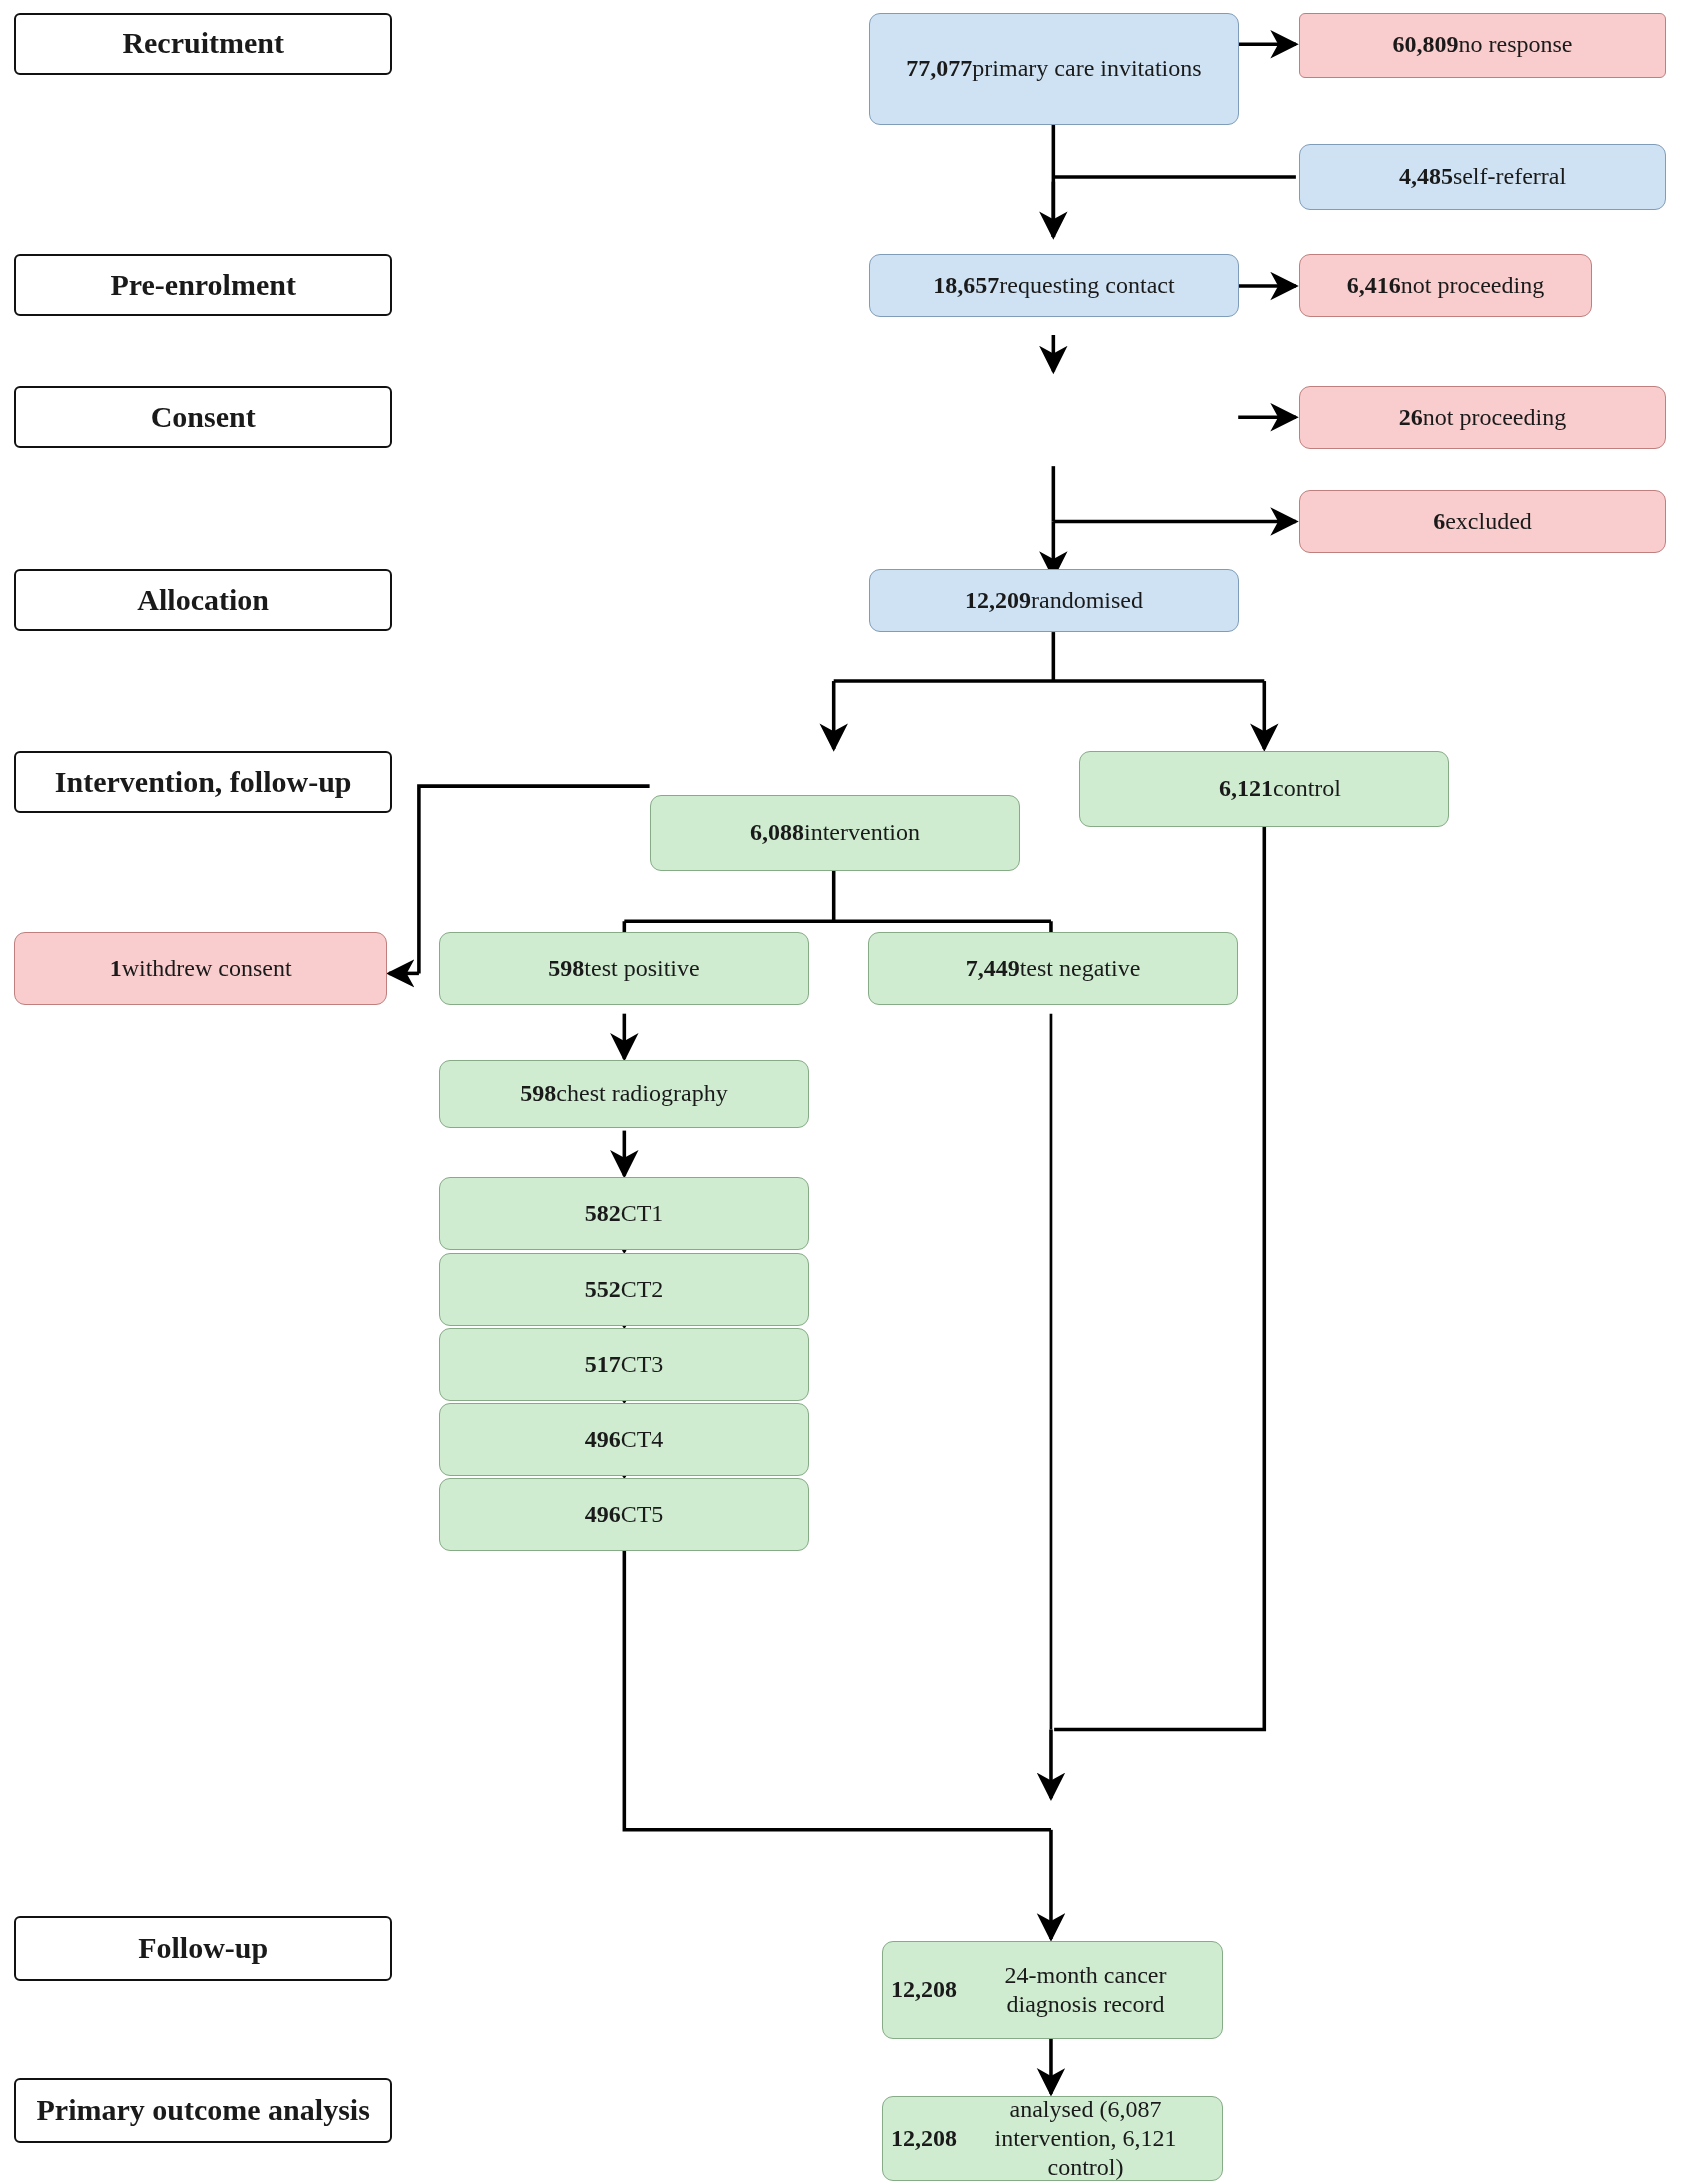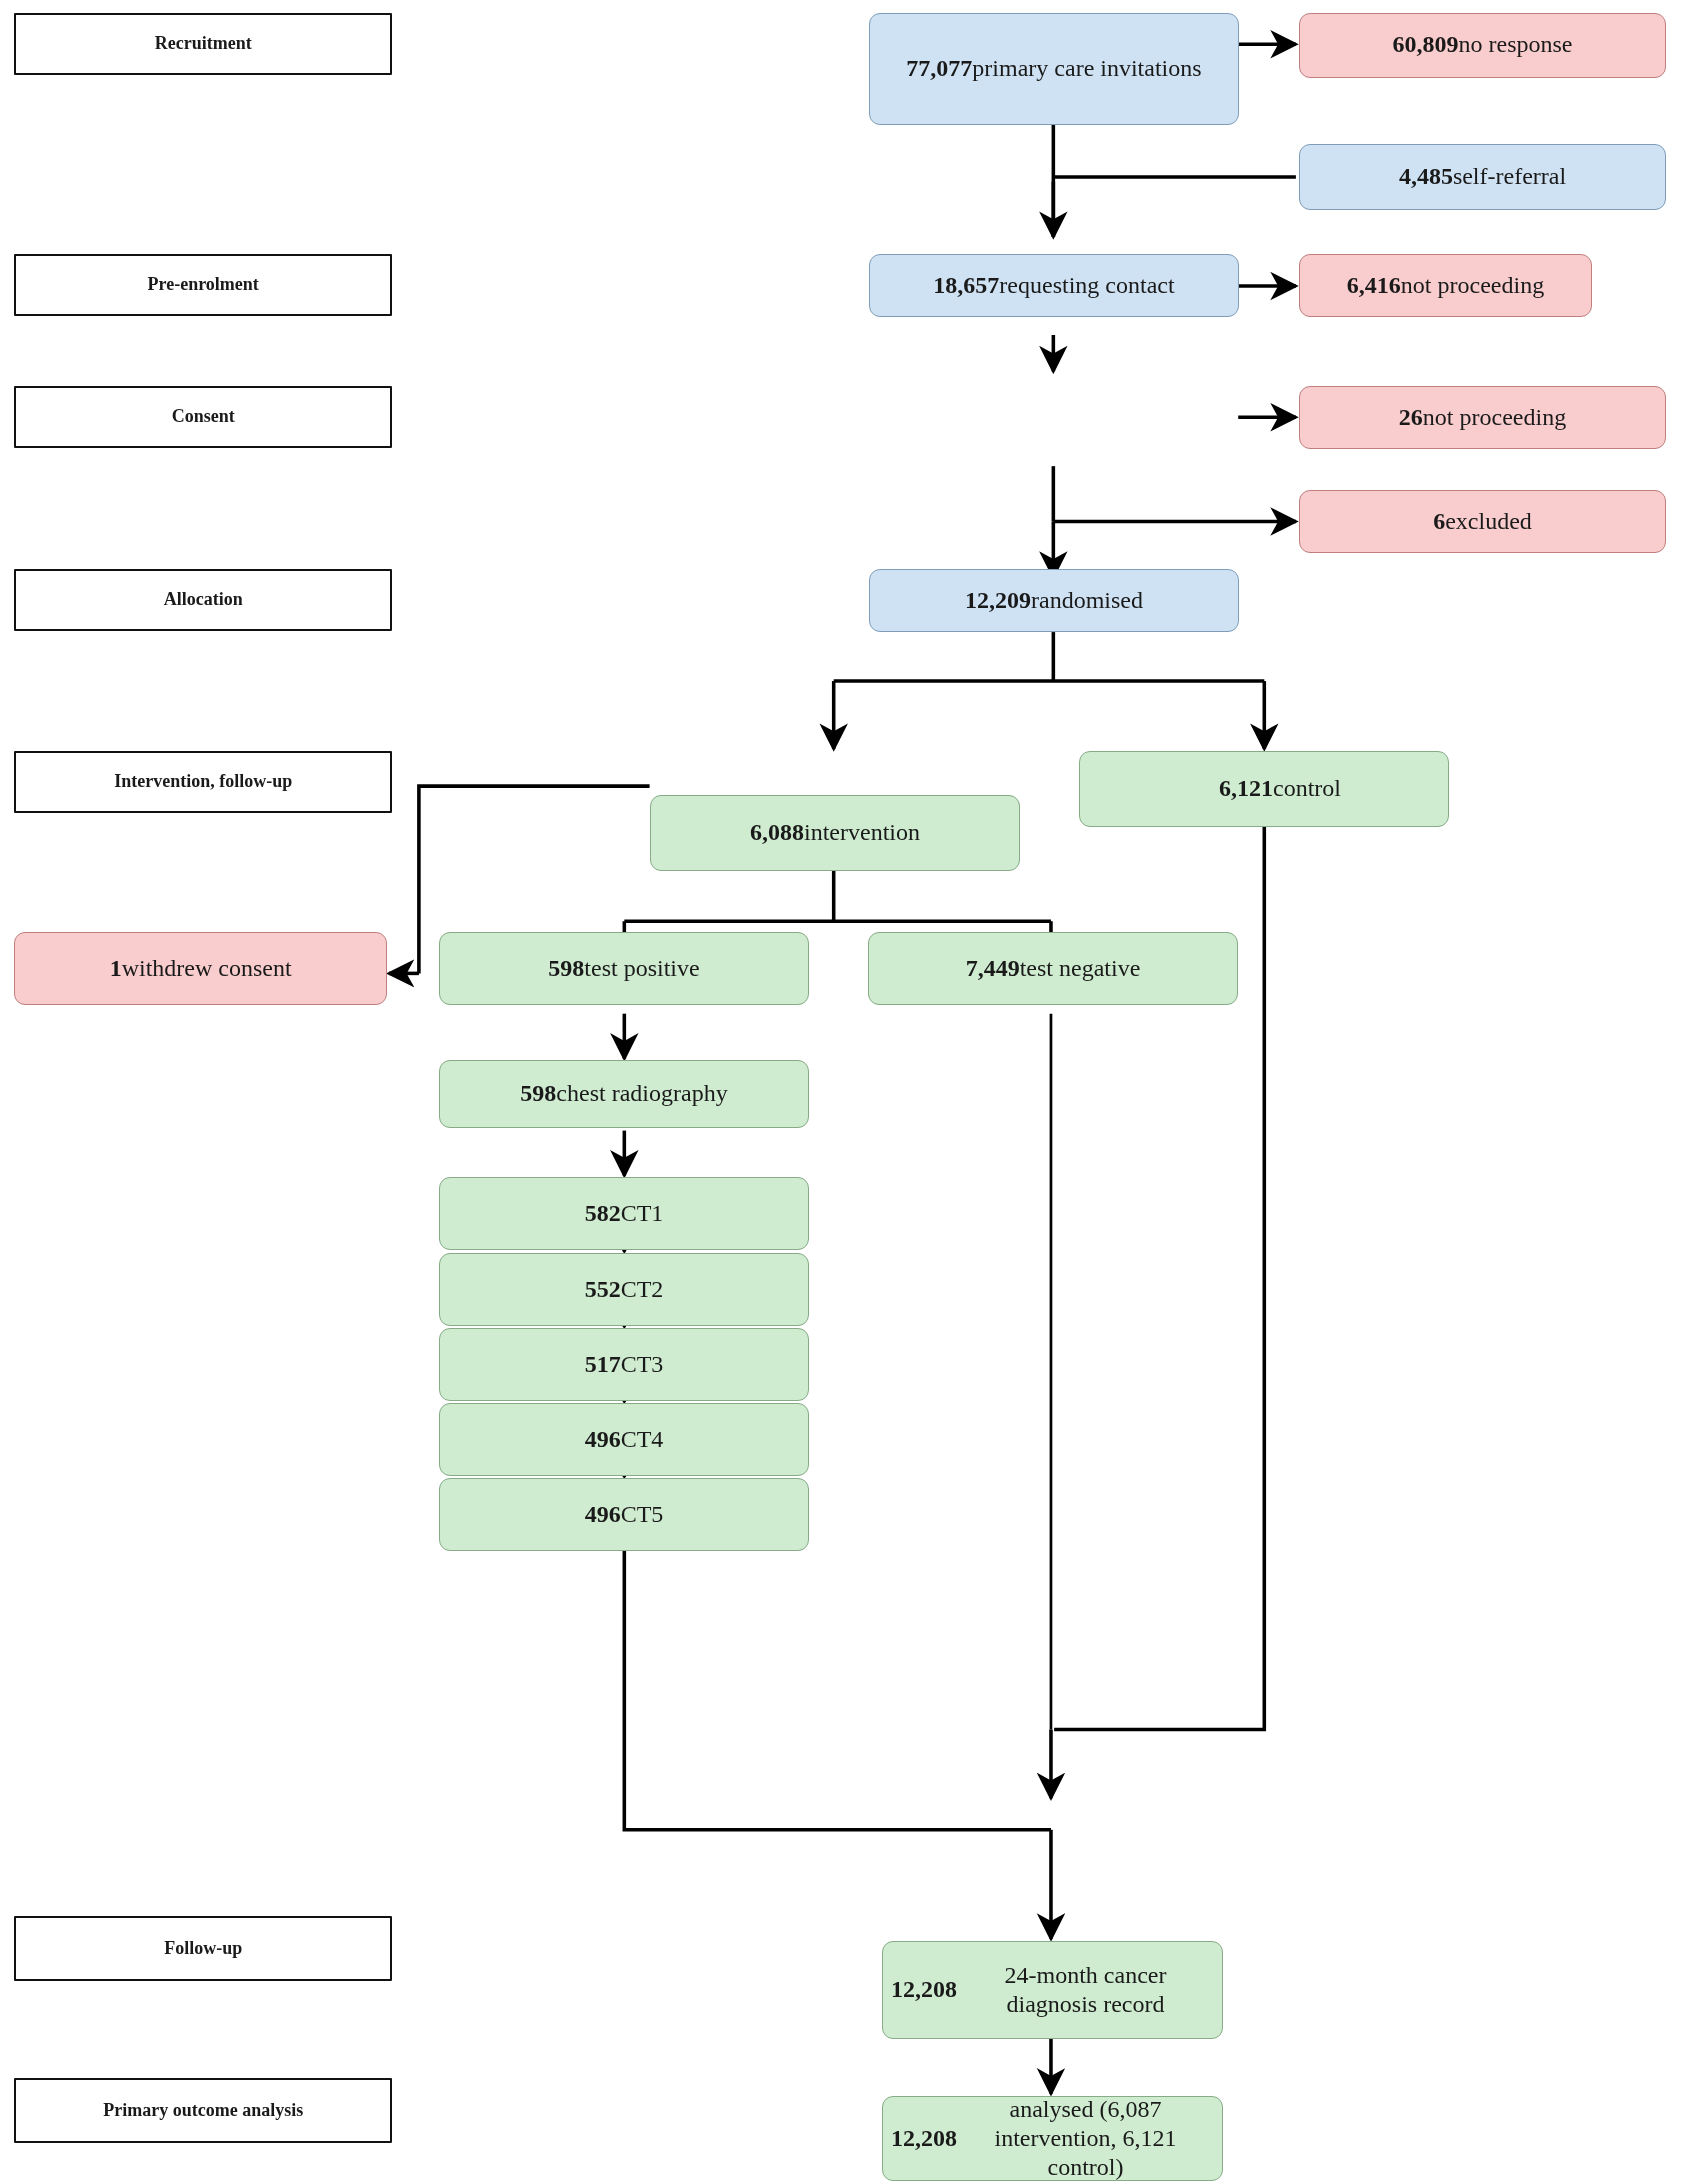--- a/index.html
+++ b/index.html
@@ -3,21 +3,21 @@
 <meta charset="utf-8">
 <style>
   html,body{margin:0;padding:0;background:#ffffff;}
   body{font-family:"Liberation Serif", serif;}
   #stage{position:relative;width:1699px;height:2183px;background:#fff;overflow:hidden;}
   svg.layer{position:absolute;left:0;top:0;width:1699px;height:2183px;}
   .node{position:absolute;box-sizing:border-box;display:flex;align-items:center;justify-content:center;
         text-align:center;border-radius:11px;border:1.6px solid #888;line-height:1.22;
         font-size:24px;color:#1a1a1a;padding:3.2px 8px;}
   .node .num{font-weight:bold;}
-  .stage-label{background:#ffffff;border:2.4px solid #111111;border-radius:1px;font-weight:bold;font-size:18px;}
+  .stage-label{background:#ffffff;border:2.4px solid #111111;border-radius:6px;font-weight:bold;font-size:30px;}
   .blue{background:#cfe2f3;border-color:#7f9db9;}
   .pink{background:#f9cdcd;border-color:#bf7f7f;}
   .green{background:#cfecd0;border-color:#86ab86;}
 </style>
 </head>
 <body>
 
 <div id="stage">
 
   <svg class="layer" viewBox="0 0 2150 2763" xmlns="http://www.w3.org/2000/svg">
@@ -90,21 +90,21 @@
   <div class="node stage-label" style="left:14.2px;  top:569px;  width:378px; height:62px;">Allocation</div>
 
   <div class="node stage-label" style="left:14.2px;  top:751px;  width:378px; height:62px;">Intervention, follow-up</div>
 
   <div class="node stage-label" style="left:14.2px;  top:1916px; width:378px; height:65px;">Follow-up</div>
 
   <div class="node stage-label" style="left:14.2px;  top:2078px; width:378px; height:65px;">Primary outcome analysis</div>
 
   <div class="node blue" style="left:869px; top:12.6px;   width:370px; height:112px;"><span class="num">77,077</span> primary care invitations</div>
 
-  <div class="node pink" style="left:1299px; top:12.6px;   width:367px; height:65px;"><span class="num">60,809</span> no response</div>
+  <div class="node pink" style="left:1299px; top:12.6px;   width:367px; height:65px;border-radius:6px;"><span class="num">60,809</span> no response</div>
 
   <div class="node blue" style="left:1299px; top:144px;  width:367px; height:66px;"><span class="num">4,485</span> self-referral</div>
 
   <div class="node blue" style="left:869px; top:254px;  width:370px; height:63px;"><span class="num">18,657</span> requesting contact</div>
 
   <div class="node pink" style="left:1299px; top:254px;  width:293px; height:63px;font-family:Liberation Serif, serif;"><span class="num">6,416</span> not proceeding</div>
 
 
   <div class="node pink" style="left:1299px; top:386px;  width:367px; height:63px;"><span class="num">26</span> not proceeding</div>
 

